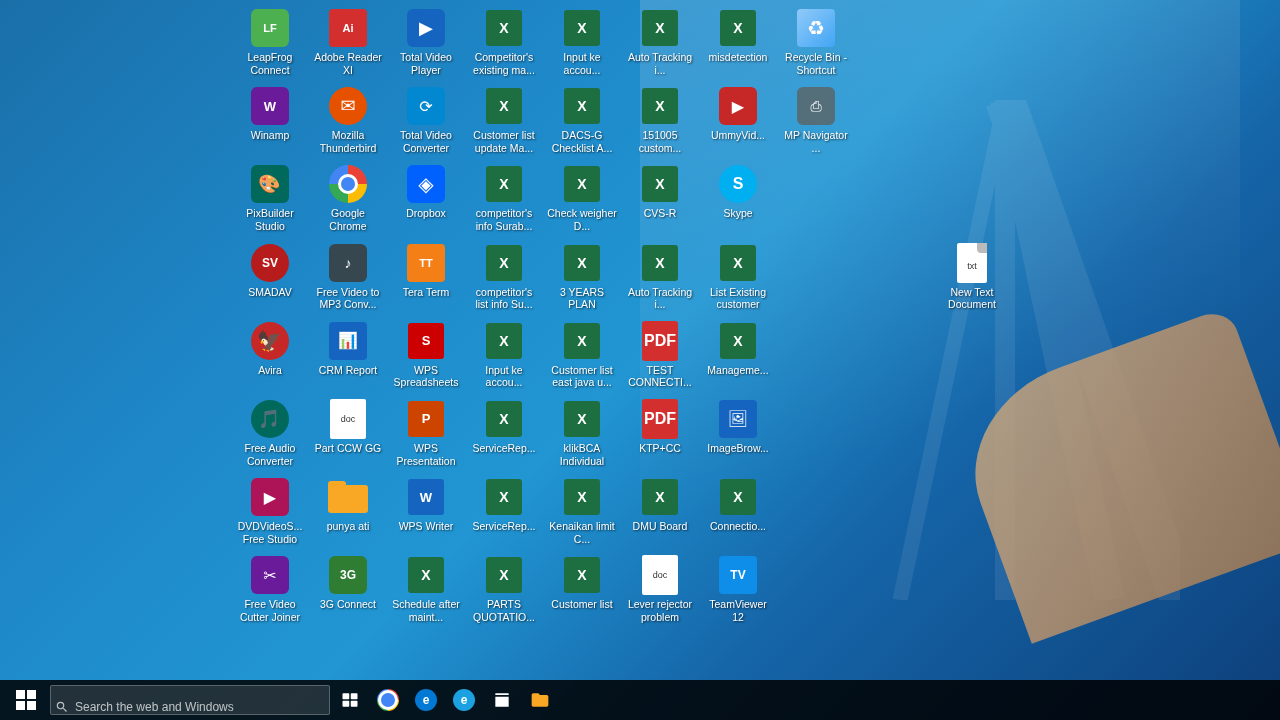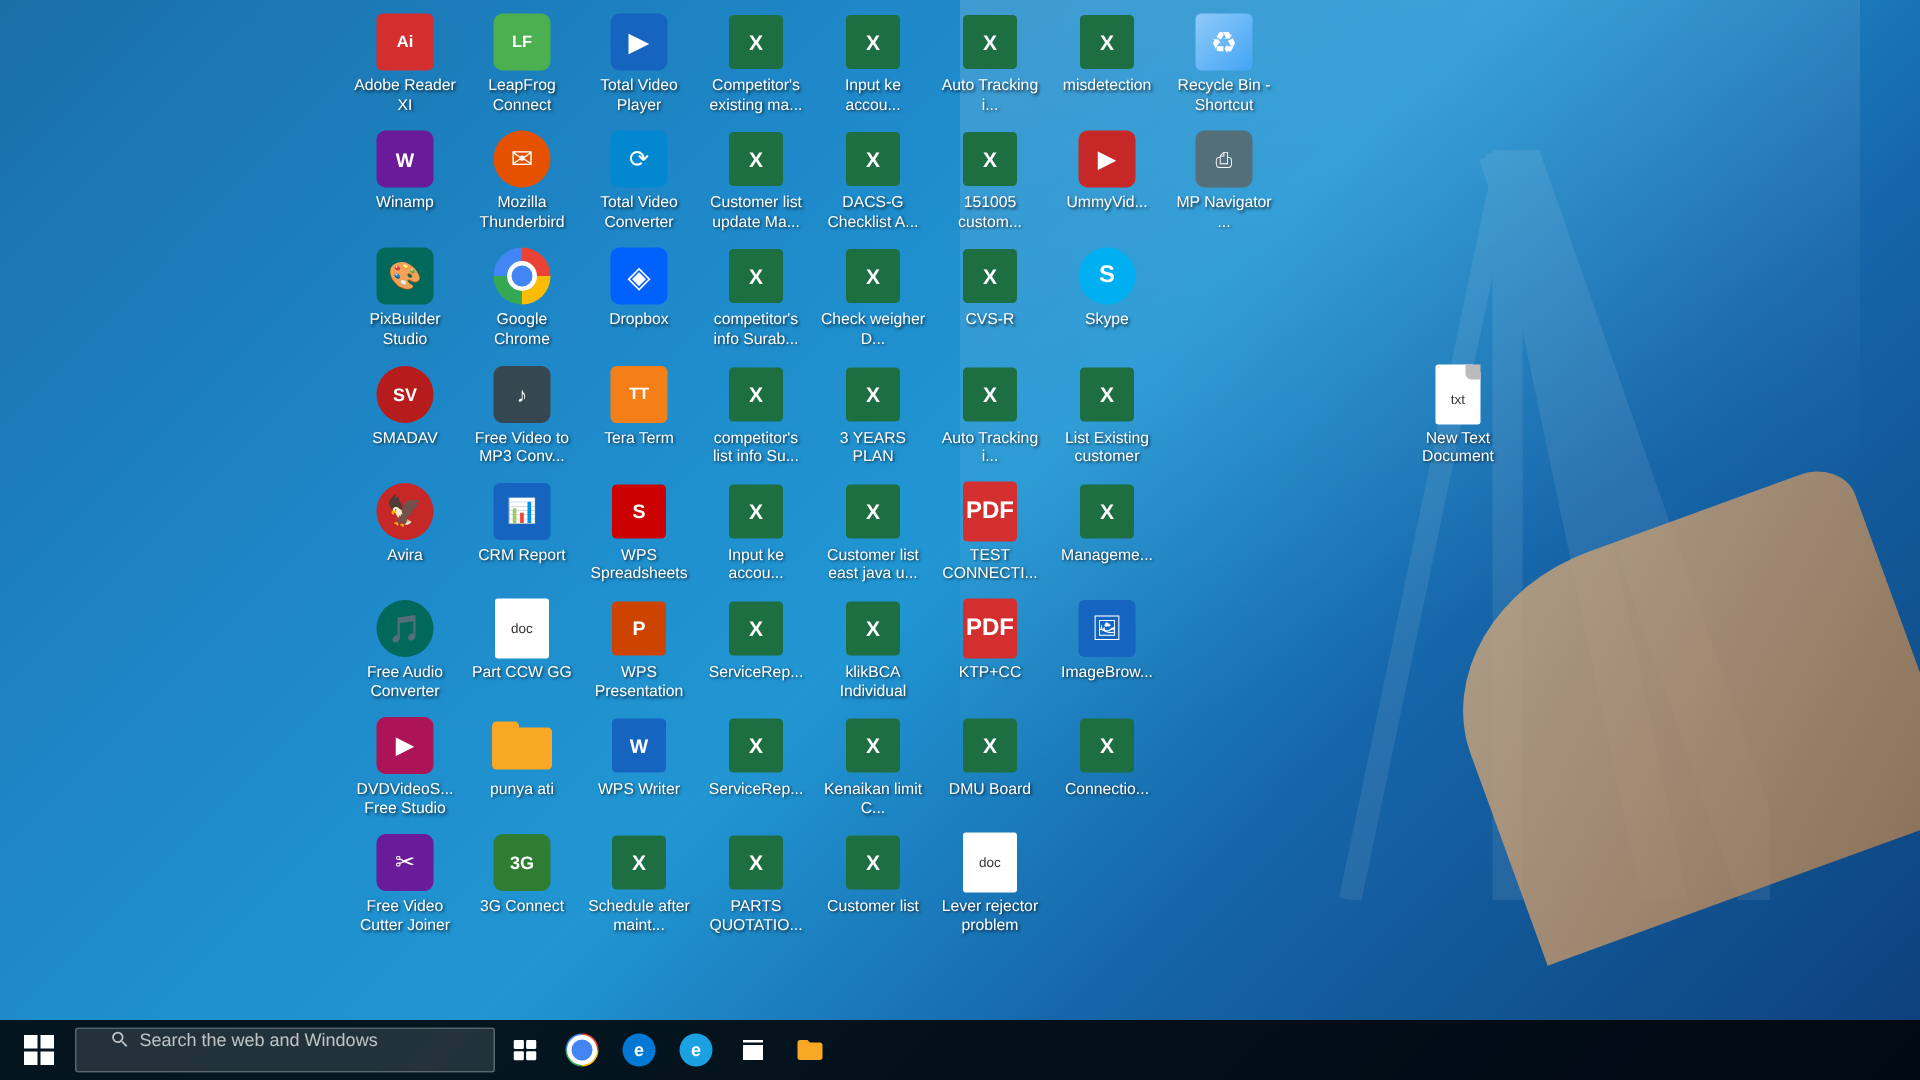--- a/index.html
+++ b/index.html
@@ -168,22 +168,22 @@
     .windows-logo div {
       background: white;
     }
     .search-bar {
       height: 30px;
       width: 280px;
       background: rgba(255,255,255,0.12);
       border: 1px solid rgba(255,255,255,0.25);
       border-radius: 2px;
       display: flex;
-      align-items: flex-start;
-      padding: 0 22px;
+      align-items: flex-end;
+      padding: 0 4px;
       gap: 6px;
       cursor: text;
     }
     .search-bar span {
       color: rgba(255,255,255,0.7);
       font-size: 12px;
     }
     .taskbar-icon {
       width: 36px; height: 36px;
       display: flex; align-items: center; justify-content: center;
@@ -225,29 +225,29 @@
     <line x1="175" y1="0" x2="350" y2="500" stroke="white" stroke-width="40"></line>
     <line x1="175" y1="0" x2="280" y2="500" stroke="white" stroke-width="30"></line>
     <line x1="175" y1="0" x2="175" y2="500" stroke="white" stroke-width="20"></line>
     <line x1="175" y1="0" x2="70" y2="500" stroke="white" stroke-width="15"></line>
   </svg>
 
   <div class="desktop-icons-grid">
 
     <div class="icon-item">
       <div class="icon-img">
+        <div style="width:38px;height:38px;background:#4caf50;border-radius:6px;display:flex;align-items:center;justify-content:center;color:white;font-weight:bold;font-size:11px;">LF</div>
+      </div>
+      <span class="icon-label">LeapFrog Connect</span>
+    </div>
+    <div class="icon-item">
+      <div class="icon-img">
         <div style="width:38px;height:38px;background:#d32f2f;border-radius:4px;display:flex;align-items:center;justify-content:center;color:white;font-weight:bold;font-size:11px;">Ai</div>
       </div>
       <span class="icon-label">Adobe Reader XI</span>
-    </div>
-    <div class="icon-item">
-      <div class="icon-img">
-        <div style="width:38px;height:38px;background:#4caf50;border-radius:6px;display:flex;align-items:center;justify-content:center;color:white;font-weight:bold;font-size:11px;">LF</div>
-      </div>
-      <span class="icon-label">LeapFrog Connect</span>
     </div>
     <div class="icon-item">
       <div class="icon-img">
         <div style="width:38px;height:38px;background:#1565c0;border-radius:6px;display:flex;align-items:center;justify-content:center;color:white;font-size:18px;">▶</div>
       </div>
       <span class="icon-label">Total Video Player</span>
     </div>
     <div class="icon-item">
       <div class="icon-img">
           <div class="excel-icon">X</div>
@@ -604,20 +604,26 @@
         </div>
       <span class="icon-label">Customer list</span>
     </div>
     <div class="icon-item">
       <div class="icon-img">
         <div style="width:36px;height:40px;background:white;border-radius:2px;display:flex;align-items:center;justify-content:center;">
           <span style="color:#333;font-size:9px;">doc</span>
         </div>
       </div>
       <span class="icon-label">Lever rejector problem</span>
+    </div>
+    <div class="icon-item">
+      <div class="icon-img">
+          <div class="teamviewer-icon">TV</div>
+        </div>
+      <span class="icon-label">TeamViewer 12</span>
     </div>
     <div class="icon-item"></div>
     <div class="icon-item"></div>
     <div class="icon-item"></div>
   </div>
 
   <div class="hand-overlay"></div>
 </div>
 
 <div class="taskbar">

